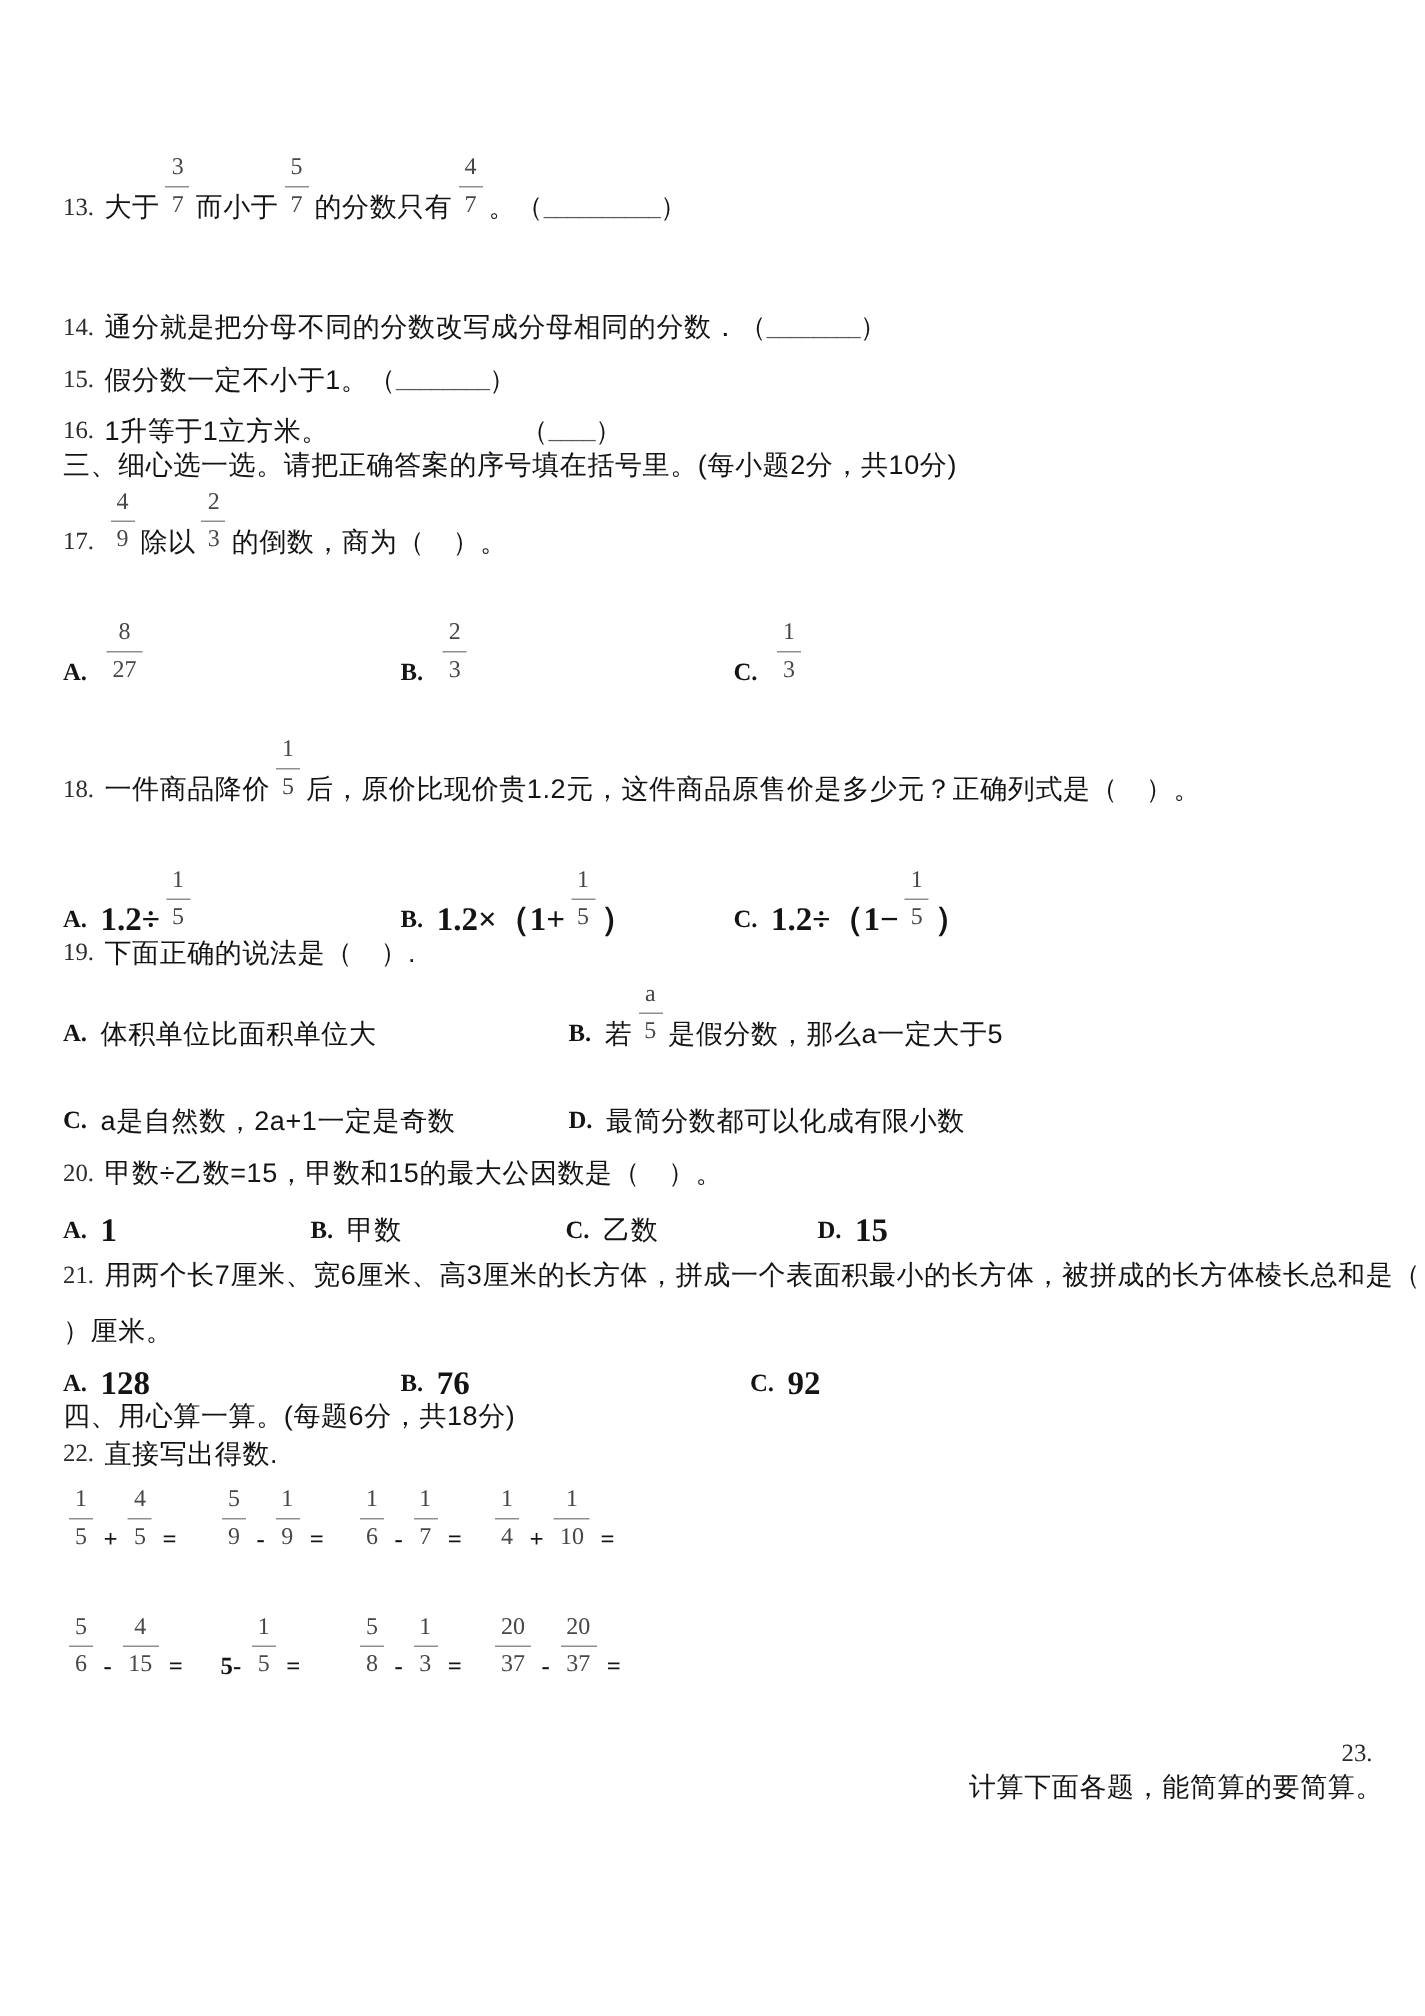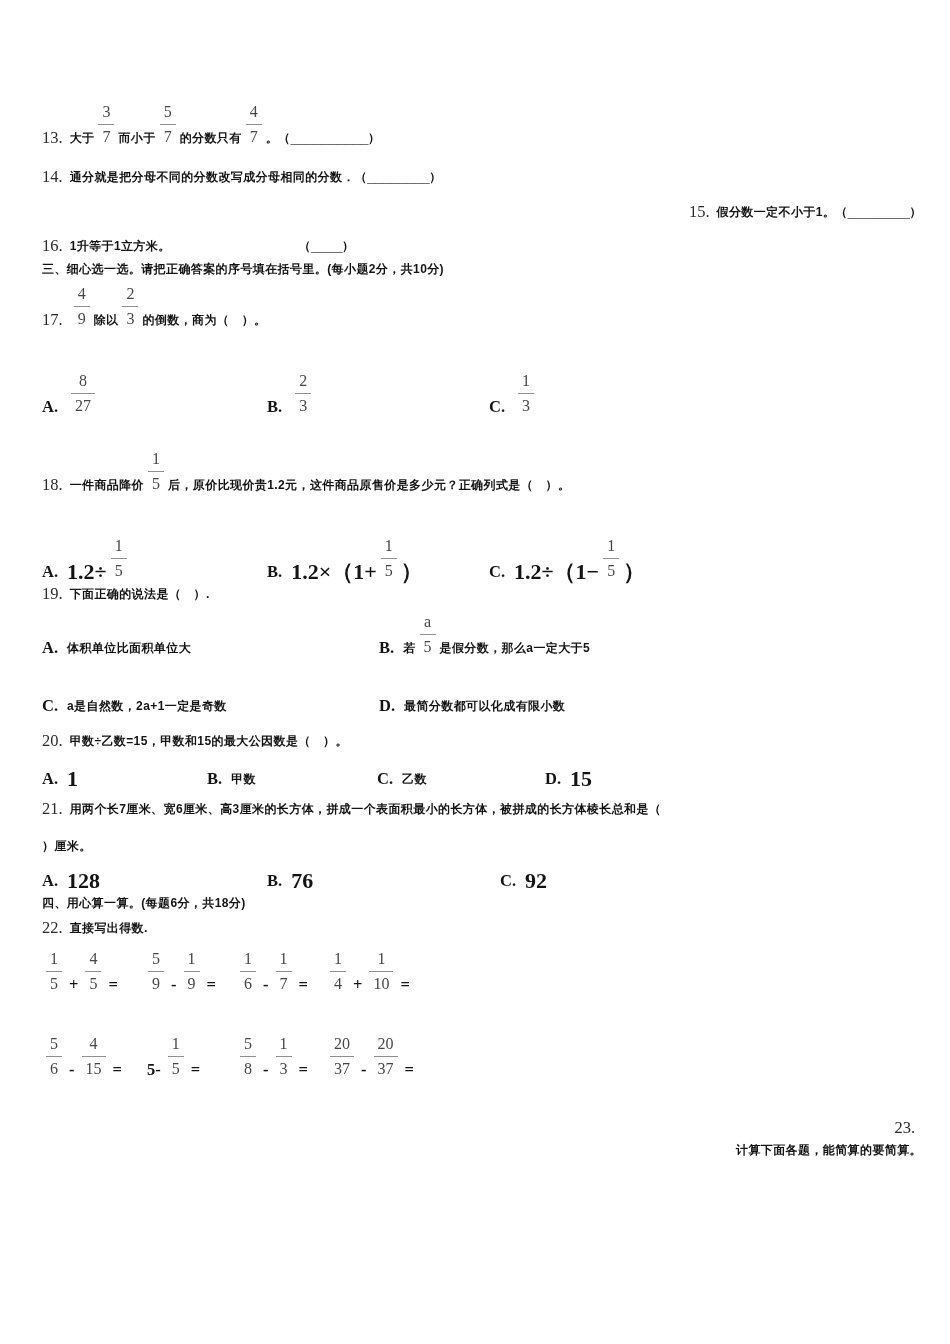--- a/index.html
+++ b/index.html
@@ -12,21 +12,21 @@
   .page {
     position:relative; width:950px; height:1344px; overflow:hidden;
     padding:0 28px 0 42px;
     --ink:#141414; --num-ink:#2b2b2b; --frac-ink:#474747; --frac-bar:#8f8f8f;
     background:#ffffff;
   }
   .line { display:flex; align-items:flex-end; flex-wrap:nowrap; }
   .cell { display:flex; align-items:flex-end; flex:0 0 auto; }
   .t { white-space:pre; }
   .zh {
-    font-weight:700; font-size:12px; line-height:22px;
+    font-weight:400; font-size:18px; line-height:22px;
     letter-spacing:0.4px; color:var(--ink);
   }
   .qnum {
     font-family:"Liberation Serif","DejaVu Serif",serif; font-weight:400;
     font-size:16.5px; line-height:22px; color:var(--num-ink); padding-right:7px;
   }
   .optlabel {
     font-family:"Liberation Serif","DejaVu Serif",serif; font-weight:700;
     font-size:16.5px; line-height:22px; color:var(--ink); padding-right:9px;
   }
@@ -47,22 +47,22 @@
     text-align:center;
     font-family:"Liberation Serif","DejaVu Serif",serif; font-weight:400;
     font-size:16px; color:var(--frac-ink); margin:0 4px;
   }
   .fn { display:block; line-height:24px; padding:0 4px; }
   .fd { display:block; line-height:24px; padding:0 4px; border-top:1.5px solid var(--frac-bar); }
   .spacer { display:inline-block; height:1px; }
 
   
   .line-question-13 { margin-top:100px; }
-  .line-question-14 { margin-top:17px;align-items:flex-end; }
-  .line-question-15 { margin-top:13px;justify-content:flex-end; }
+  .line-question-14 { margin-top:58px;align-items:flex-end; }
+  .line-question-15 { margin-top:13px; }
   .line-question-16 { margin-top:12px; }
   .line-section-3-header { margin-top:1px; }
   .line-question-17 { margin-top:2px; }
   .line-question-17-options { margin-top:38px; }
   .line-question-18 { margin-top:29px; }
   .line-question-18-options { margin-top:38px; }
   .line-question-19 { }
   .line-question-19-options-ab { margin-top:5px; }
   .line-question-19-options-cd { margin-top:36px; }
   .line-question-20 { margin-top:13px; }

